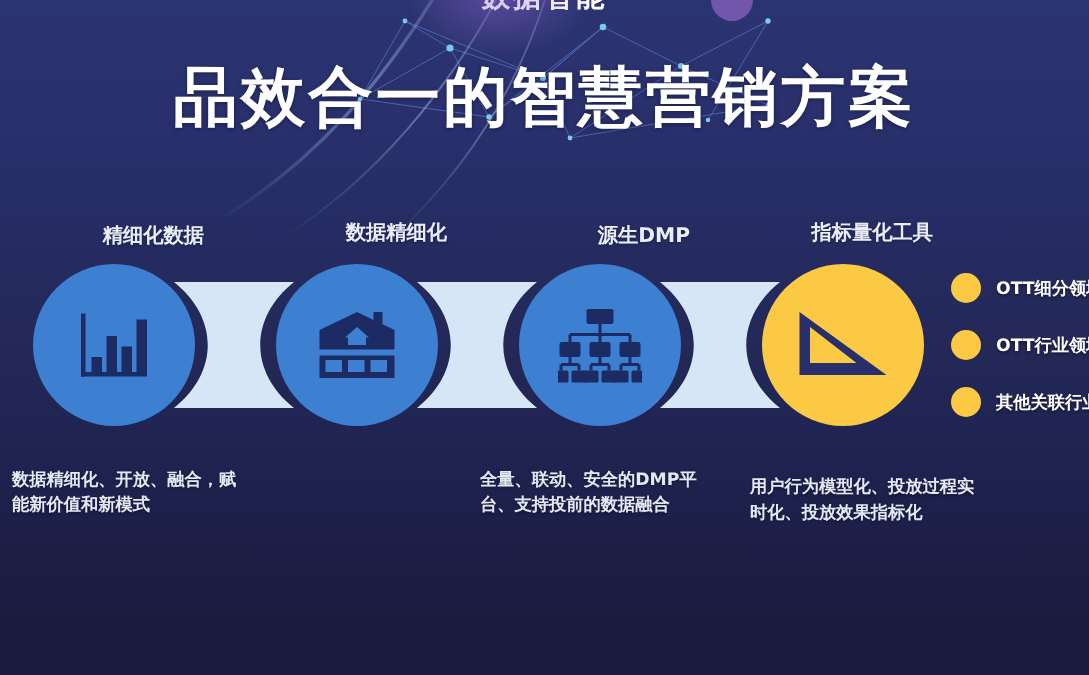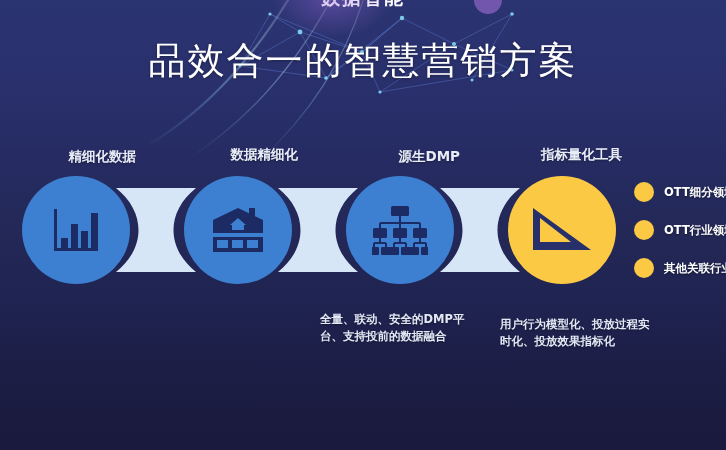--- a/index.html
+++ b/index.html
@@ -55,22 +55,22 @@
   }
 
   
   .title {
     position: absolute;
     top: 36px;
     left: 0;
     width: 726px;
     text-align: center;
     color: #ffffff;
-    font-size: 37px;
-    font-weight: 400;
+    font-size: 43px;
+    font-weight: 700;
     letter-spacing: 2px;
     text-shadow: 0 1px 3px rgba(0,0,0,.35);
     white-space: nowrap;
   }
 
   
   .band {
     position: absolute;
     left: 0;
     top: 176px;
@@ -286,20 +286,21 @@
         </svg>
       </span>
     </div>
   </div>
 
   <div class="cap" style="left:16px;  top:148px; width:120px">精细化数据</div>
   <div class="cap" style="left:178px; top:146px; width:120px">数据精细化</div>
   <div class="cap" style="left:340px; top:148px; width:120px">源生DMP</div>
   <div class="cap" style="left:502px; top:146px; width:120px">指标量化工具</div>
 
+  <div class="desc left" style="left:8px;   top:311px; width:150px">数据精细化、开放、融合，赋能新价值和新模式</div>
   <div class="desc left" style="left:320px; top:311px; width:150px">全量、联动、安全的DMP平台、支持投前的数据融合</div>
   <div class="desc left" style="left:500px; top:316px; width:150px">用户行为模型化、投放过程实时化、投放效果指标化</div>
 
   <div class="legend">
     <div class="legend-row">
       <span class="legend-dot"></span>
       <span class="legend-label">OTT细分领域</span>
     </div>
     <div class="legend-row">
       <span class="legend-dot"></span>

